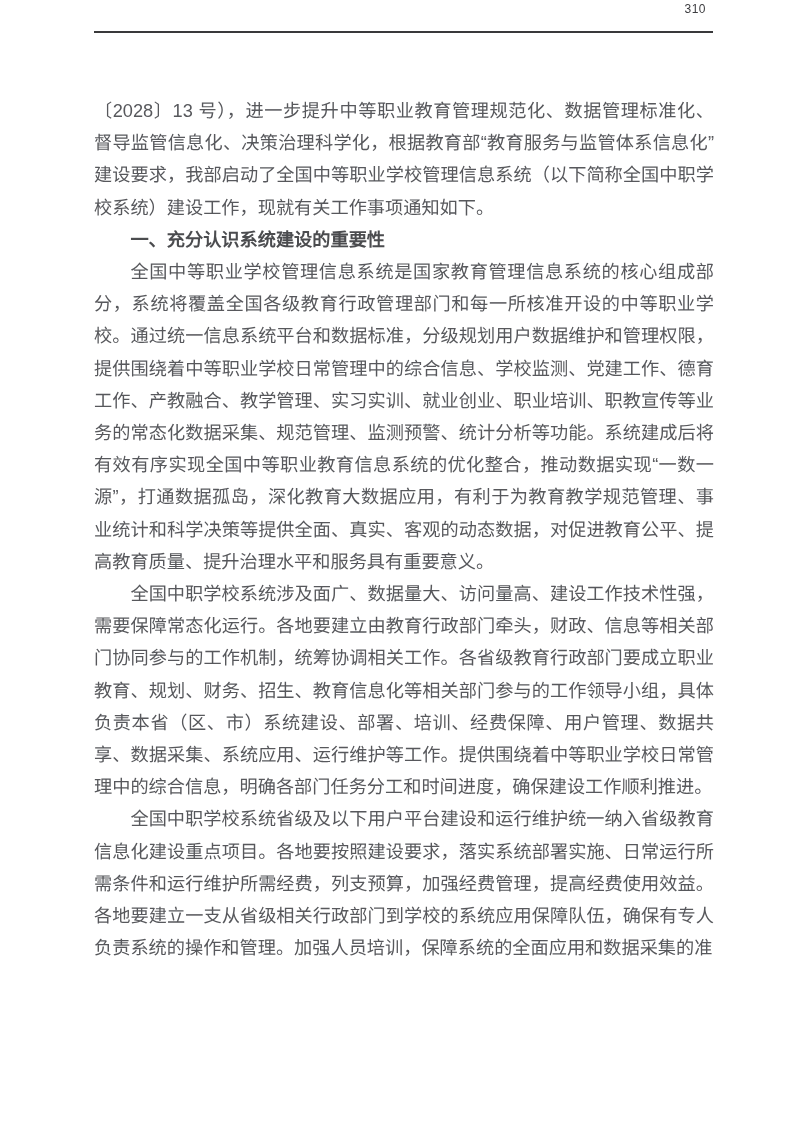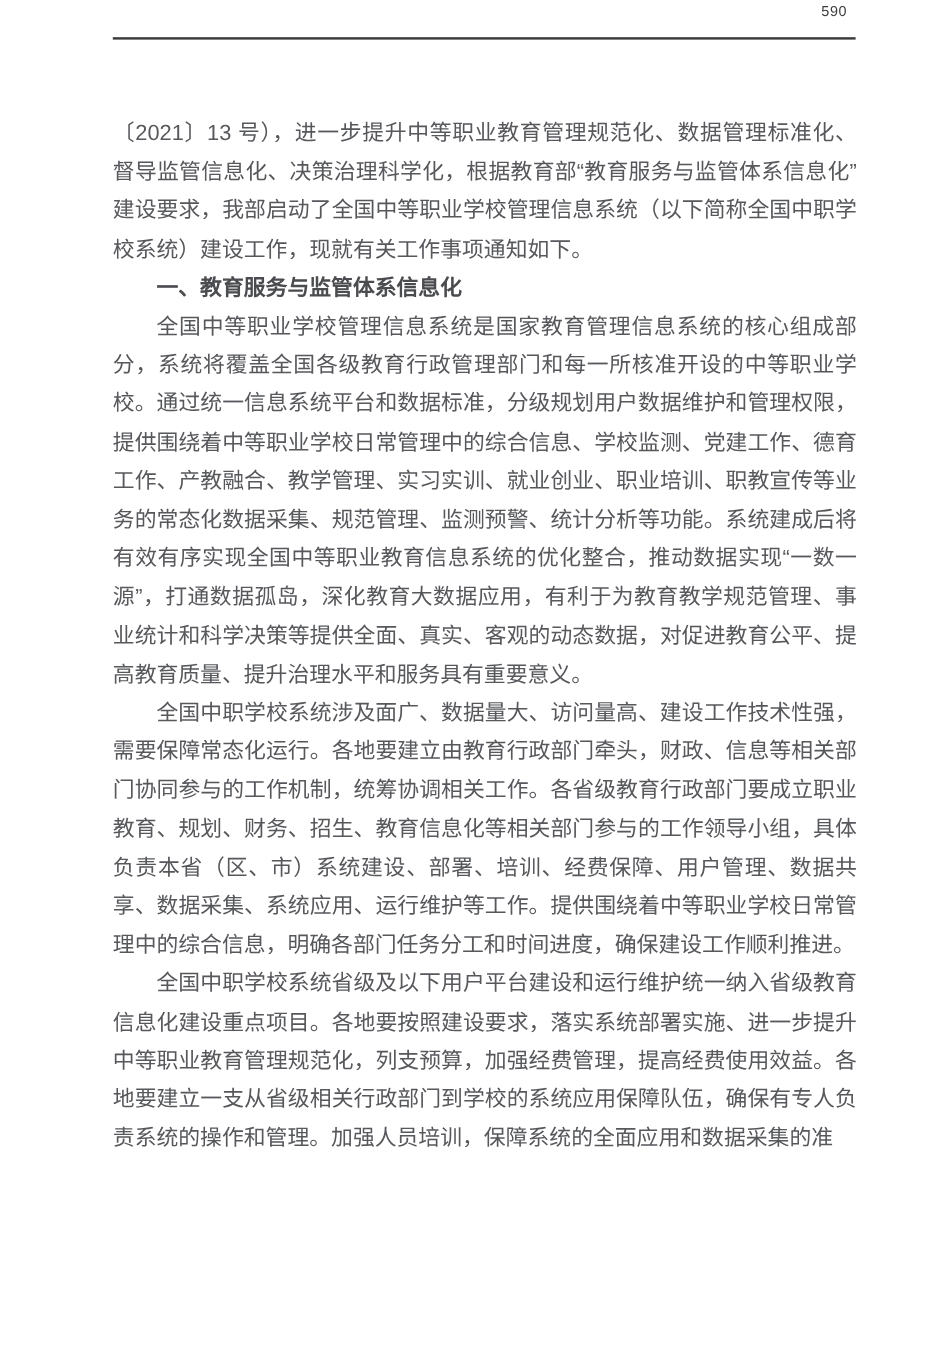--- a/index.html
+++ b/index.html
@@ -61,30 +61,30 @@
     font-weight: bold;
     color: #4b4c4f;
     text-indent: 2em;
     text-align: left;
   }
 </style>
 </head>
 <body>
 
 <div class="page">
-  <div class="page-number">590</div>
+  <div class="page-number">310</div>
 
   <div class="header-rule"></div>
 
   <div class="content">
-    <p class="para no-indent">〔2021〕13 号），进一步提升中等职业教育管理规范化、数据管理标准化、督导监管信息化、决策治理科学化，根据教育部“教育服务与监管体系信息化”建设要求，我部启动了全国中等职业学校管理信息系统（以下简称全国中职学校系统）建设工作，现就有关工作事项通知如下。</p>
+    <p class="para no-indent">〔2028〕13 号），进一步提升中等职业教育管理规范化、数据管理标准化、督导监管信息化、决策治理科学化，根据教育部“教育服务与监管体系信息化”建设要求，我部启动了全国中等职业学校管理信息系统（以下简称全国中职学校系统）建设工作，现就有关工作事项通知如下。</p>
 
-    <h2 class="heading">一、教育服务与监管体系信息化</h2>
+    <h2 class="heading">一、充分认识系统建设的重要性</h2>
 
     <p class="para">全国中等职业学校管理信息系统是国家教育管理信息系统的核心组成部分，系统将覆盖全国各级教育行政管理部门和每一所核准开设的中等职业学校。通过统一信息系统平台和数据标准，分级规划用户数据维护和管理权限，提供围绕着中等职业学校日常管理中的综合信息、学校监测、党建工作、德育工作、产教融合、教学管理、实习实训、就业创业、职业培训、职教宣传等业务的常态化数据采集、规范管理、监测预警、统计分析等功能。系统建成后将有效有序实现全国中等职业教育信息系统的优化整合，推动数据实现“一数一源”，打通数据孤岛，深化教育大数据应用，有利于为教育教学规范管理、事业统计和科学决策等提供全面、真实、客观的动态数据，对促进教育公平、提高教育质量、提升治理水平和服务具有重要意义。</p>
 
 
     <p class="para">全国中职学校系统涉及面广、数据量大、访问量高、建设工作技术性强，需要保障常态化运行。各地要建立由教育行政部门牵头，财政、信息等相关部门协同参与的工作机制，统筹协调相关工作。各省级教育行政部门要成立职业教育、规划、财务、招生、教育信息化等相关部门参与的工作领导小组，具体负责本省（区、市）系统建设、部署、培训、经费保障、用户管理、数据共享、数据采集、系统应用、运行维护等工作。提供围绕着中等职业学校日常管理中的综合信息，明确各部门任务分工和时间进度，确保建设工作顺利推进。</p>
 
 
-    <p class="para">全国中职学校系统省级及以下用户平台建设和运行维护统一纳入省级教育信息化建设重点项目。各地要按照建设要求，落实系统部署实施、进一步提升中等职业教育管理规范化，列支预算，加强经费管理，提高经费使用效益。各地要建立一支从省级相关行政部门到学校的系统应用保障队伍，确保有专人负责系统的操作和管理。加强人员培训，保障系统的全面应用和数据采集的准</p>
+    <p class="para">全国中职学校系统省级及以下用户平台建设和运行维护统一纳入省级教育信息化建设重点项目。各地要按照建设要求，落实系统部署实施、日常运行所需条件和运行维护所需经费，列支预算，加强经费管理，提高经费使用效益。各地要建立一支从省级相关行政部门到学校的系统应用保障队伍，确保有专人负责系统的操作和管理。加强人员培训，保障系统的全面应用和数据采集的准</p>
   </div>
 </div>
 
 </body></html>

